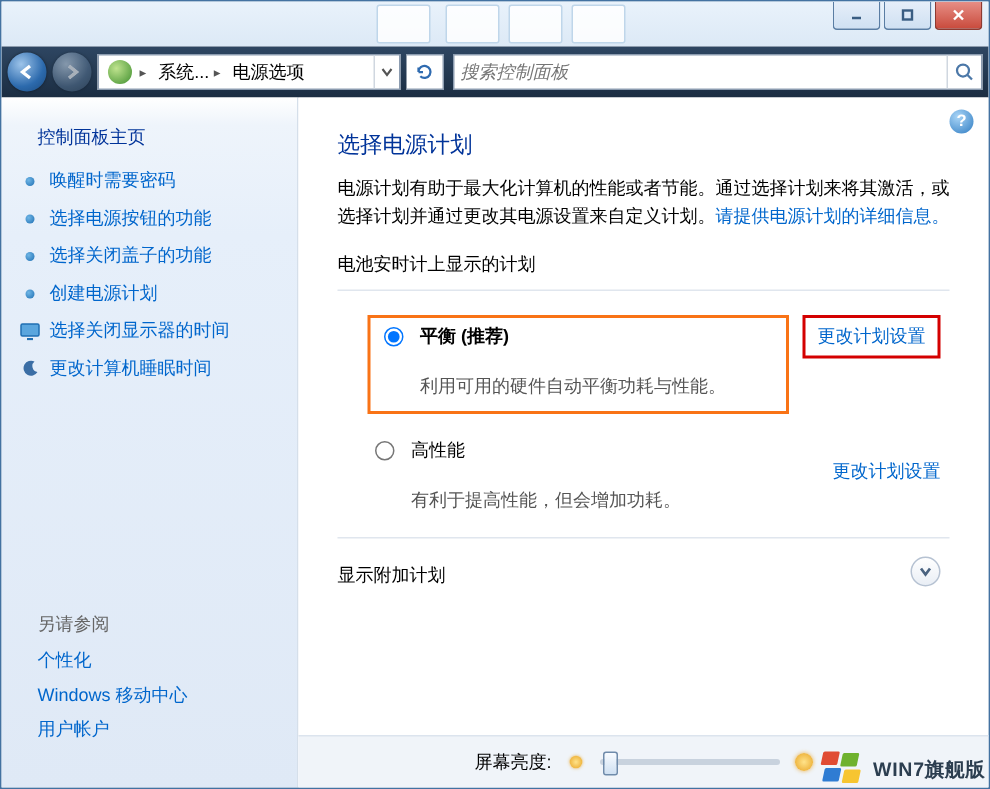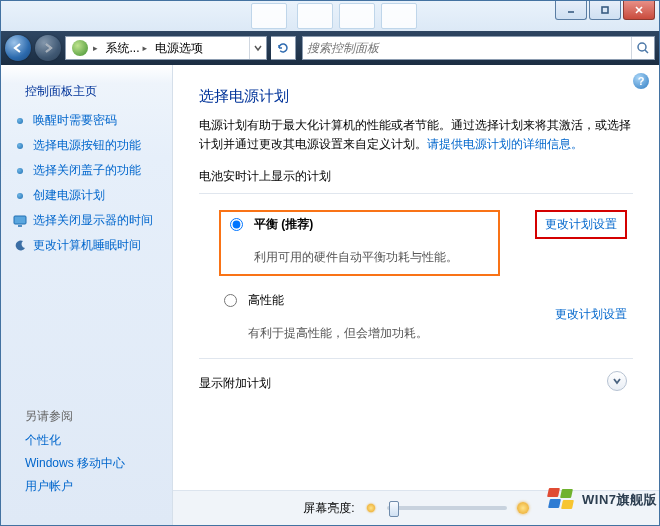--- a/index.html
+++ b/index.html
@@ -18,21 +18,21 @@
   .addr-wrap{flex:0 0 200px;height:22px;background:#fff;border:1px solid #8c9cb0;display:flex;align-items:center;font-size:12px;color:#000}
   .addr-seg{padding:0 4px;display:flex;align-items:center;gap:3px;height:100%}
   .addr-sep{color:#555;font-size:9px}
   .addr-ico{width:16px;height:16px;background:radial-gradient(circle at 35% 35%,#bfe38e,#3f8f2e);border-radius:50%;margin:0 2px}
   .addr-drop{width:16px;height:100%;display:flex;align-items:center;justify-content:center;border-left:1px solid #d0d7e0}
   .refresh-box{width:24px;height:22px;background:#fff;border:1px solid #8c9cb0;border-left:none;display:flex;align-items:center;justify-content:center}
   .search-box{flex:1;height:22px;background:#fff;border:1px solid #8c9cb0;display:flex;align-items:center;margin-left:2px}
   .search-box input{flex:1;border:none;outline:none;font-size:12px;color:#8a8a8a;padding:0 4px;font-style:italic;background:transparent}
   .search-ico-box{width:22px;height:100%;display:flex;align-items:center;justify-content:center;border-left:1px solid #d0d7e0}
   .body-split{position:absolute;left:0;right:0;top:64px;bottom:0;display:flex}
-  .sidebar{width:172px;background:linear-gradient(180deg,#fff 0%,#eef4fb 4%,#e6effa 20%,#dfe9f6 100%);border-right:1px solid #d5dfea;box-sizing:border-box;padding:14px 0 0 0;position:relative}
+  .sidebar{width:198px;background:linear-gradient(180deg,#fff 0%,#eef4fb 4%,#e6effa 20%,#dfe9f6 100%);border-right:1px solid #d5dfea;box-sizing:border-box;padding:14px 0 0 0;position:relative}
   .sb-head{color:#003399;font-size:12px;padding:4px 14px 8px 24px}
   .sb-link{display:flex;align-items:center;gap:6px;padding:4px 8px 4px 12px;color:#0066cc;cursor:pointer;font-size:12px}
   .sb-bullet{width:14px;height:14px;flex:0 0 14px;display:flex;align-items:center;justify-content:center}
   .dot{width:6px;height:6px;border-radius:50%;background:radial-gradient(circle at 35% 35%,#6fb6e6,#1f6fb3)}
   .sb-spacer{height:150px}
   .sb-foot-head{color:#666;padding:0 14px 4px 24px;font-size:12px}
   .sb-foot-link{color:#0066cc;padding:3px 14px 3px 24px;cursor:pointer;font-size:12px}
   .main{flex:1;position:relative;background:#fff;display:flex;flex-direction:column}
   .help-ico{position:absolute;right:10px;top:8px;width:16px;height:16px;border-radius:50%;background:radial-gradient(circle at 35% 30%,#a9d5f7,#2f7cc2);color:#fff;font-weight:bold;font-size:11px;display:flex;align-items:center;justify-content:center;cursor:pointer}
   .content{padding:22px 26px 0 26px}
@@ -50,21 +50,21 @@
   .hi-box-1{border:2px solid #f97316;padding:4px 40px 8px 4px;margin-left:6px}
   .hi-box-2{border:2px solid #d40000;padding:4px 8px}
   .divider{height:1px;background:#e0e6ee;margin:6px 0 10px 0}
   .extra-row{display:flex;align-items:flex-start;justify-content:space-between;padding:2px 6px 2px 0}
   .chev-btn{width:18px;height:18px;border:1px solid #b6c2d2;border-radius:50%;display:flex;align-items:center;justify-content:center;cursor:pointer;background:linear-gradient(#fff,#e9eef5)}
   .chev-btn svg{stroke:#4a6380;stroke-width:1.8;fill:none}
   .brightness-bar{position:absolute;left:0;right:0;bottom:0;height:34px;background:#f0f4f9;border-top:1px solid #dce4ee;display:flex;align-items:center;justify-content:center;gap:10px;font-size:12px}
   .sun{width:12px;height:12px;border-radius:50%;background:radial-gradient(circle,#ffe38a,#e8a323);box-shadow:0 0 3px rgba(232,163,35,.8)}
   .slider{position:relative;width:120px;height:4px;background:#c8d2de;border-radius:2px}
   .slider .thumb{position:absolute;top:-5px;width:8px;height:14px;background:linear-gradient(#f8fbff,#cfe0f2);border:1px solid #6f8bab;border-radius:2px}
-  .watermark{position:absolute;right:2px;bottom:13px;display:flex;align-items:center;gap:6px}
+  .watermark{position:absolute;right:2px;bottom:0;display:flex;align-items:center;gap:6px}
   .wm-flag{width:28px;height:24px;position:relative}
   .wm-flag span{position:absolute;width:11px;height:9px;transform:skewX(-12deg);border-radius:1px}
   .f1{background:#e04b33;left:0;top:0}.f2{background:#6fb22e;left:13px;top:1px}
   .f3{background:#2f7cd3;left:1px;top:11px}.f4{background:#f7c531;left:14px;top:12px}
   .wm-txt{font-size:13px;color:#2c3e50;font-weight:bold;letter-spacing:.5px}
 </style>
 </head>
 <body>
 
 <div class="window">

